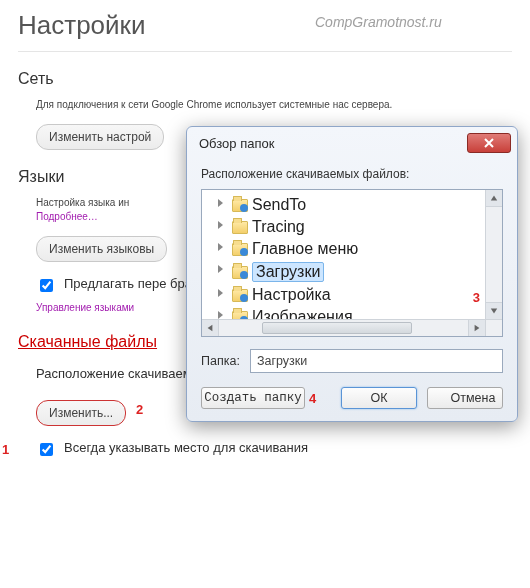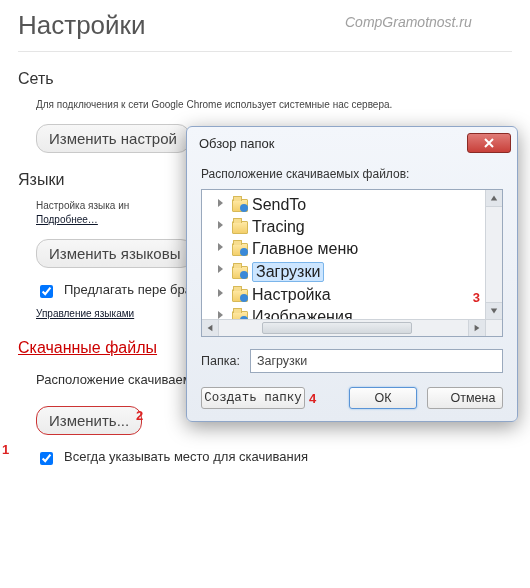--- a/index.html
+++ b/index.html
@@ -9,31 +9,31 @@
     font-size: 13px;
     background: #fff;
     color: #303030;
     width: 530px;
     height: 588px;
     overflow: hidden;
     position: relative;
   }
   .page { padding: 10px 18px; }
   .page-title { font-size: 26px; color: #555; margin: 0 0 10px 0; font-weight: 400; }
-  .watermark { position: absolute; top: 14px; left: 315px; font-style: italic; color: #a0a0a0; font-size: 14px; margin-left: 30px; }
+  .watermark { position: absolute; top: 14px; left: 315px; font-style: italic; color: #a0a0a0; font-size: 14px; }
   h2 { font-size: 16px; font-weight: 400; color: #333; margin: 18px 0 10px 0; }
   h2.red { color: #c00; text-decoration: underline; }
   .para { color: #444; font-size: 10px; line-height: 1.4; margin: 4px 0; padding-left: 18px; }
-  .link { color: #0f172a; text-decoration: underline; cursor: pointer; }
+  .link { color: #a21caf; cursor: pointer; }
   .btn {
     background: linear-gradient(#f7f7f7,#ececec);
     border: 1px solid #c9c9c9;
     border-radius: 12px;
     padding: 5px 12px;
-    font-size: 15px;
+    font-size: 12px;
     color: #444;
     cursor: pointer;
     margin-left: 18px;
     margin-top: 8px;
     display: inline-block;
   }
   .btn.redbox { border: 1px solid #c33; }
   .cb-row { display: flex; align-items: flex-start; gap: 8px; margin: 14px 0 6px 18px; }
   .path-row { display: flex; align-items: center; gap: 6px; margin: 8px 0 6px 18px; }
   .path-input {
@@ -164,21 +164,21 @@
     background:linear-gradient(#fdfdfd,#ebebeb);
     border:1px solid #a8a8a8;
     border-radius:3px;
     padding:3px 0;
     font-size:12.5px;
     color:#333;
     cursor:pointer;
     text-align:center;
   }
   .dlg-btn.new { width:104px;font-family:Liberation Mono, monospace; }
-  .dlg-btn.ok { width:68px; border:1px solid #5a94d6; box-shadow:0 0 2px #7bb5ea; }
+  .dlg-btn.ok { width:76px; border:1px solid #5a94d6; box-shadow:0 0 2px #7bb5ea; }
   .dlg-btn.cancel { width:76px;padding-left:16px; }
   .hr { border-top:1px solid #e5e5e5; margin:8px 0 0 0; }
 </style>
 </head>
 <body>
 
 <div class="page">
   <h1 class="page-title">Настройки</h1>
   <div class="watermark">CompGramotnost.ru</div>
   <div class="hr"></div>

